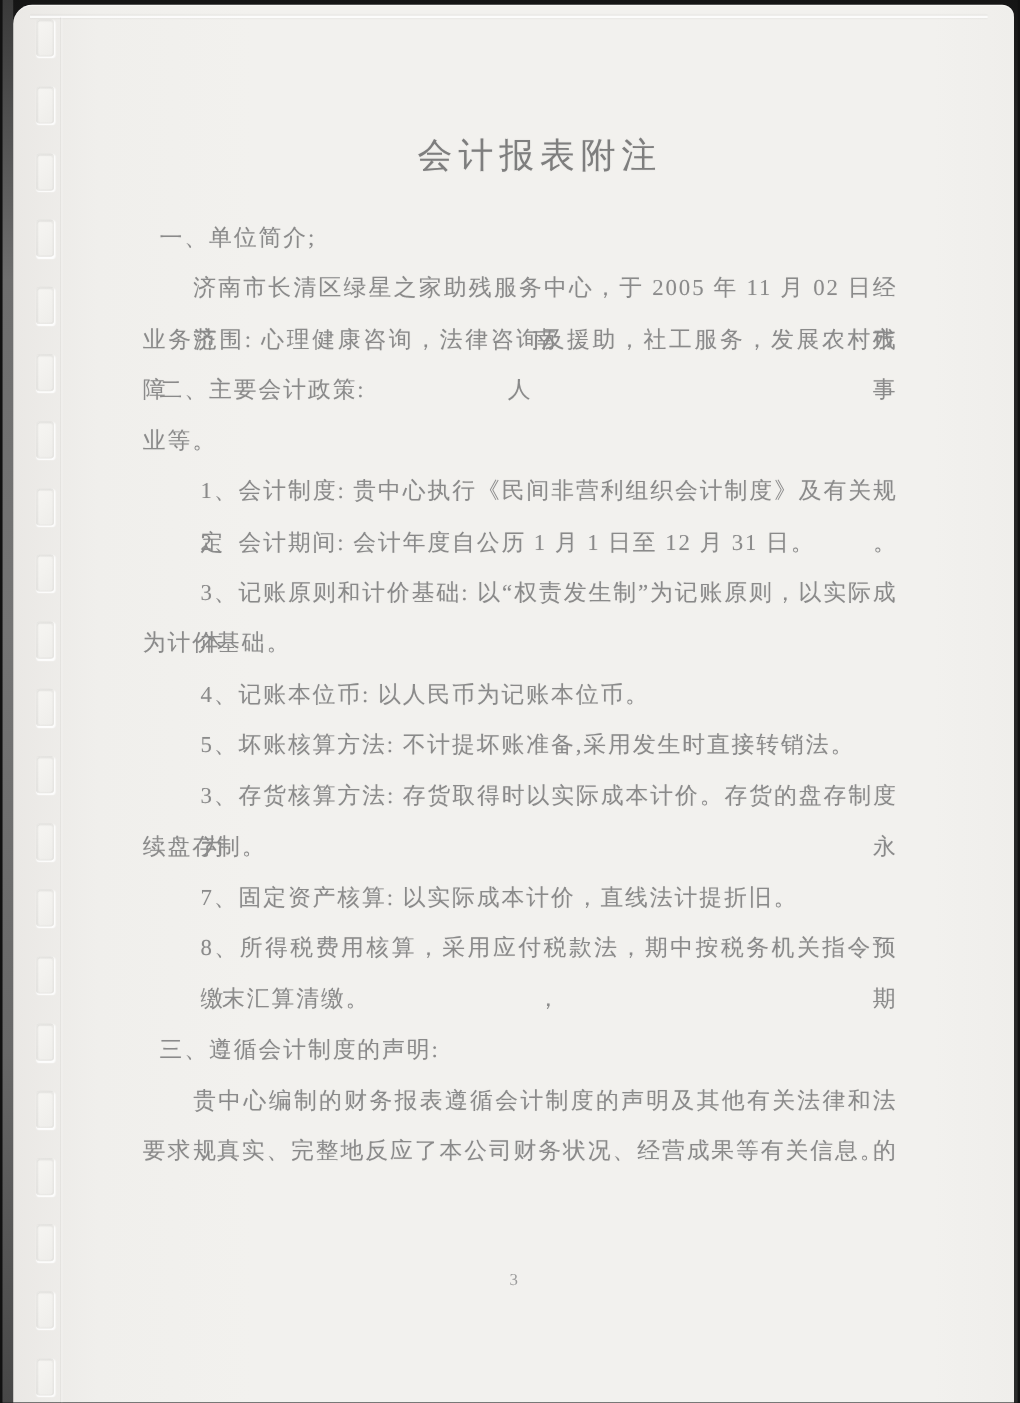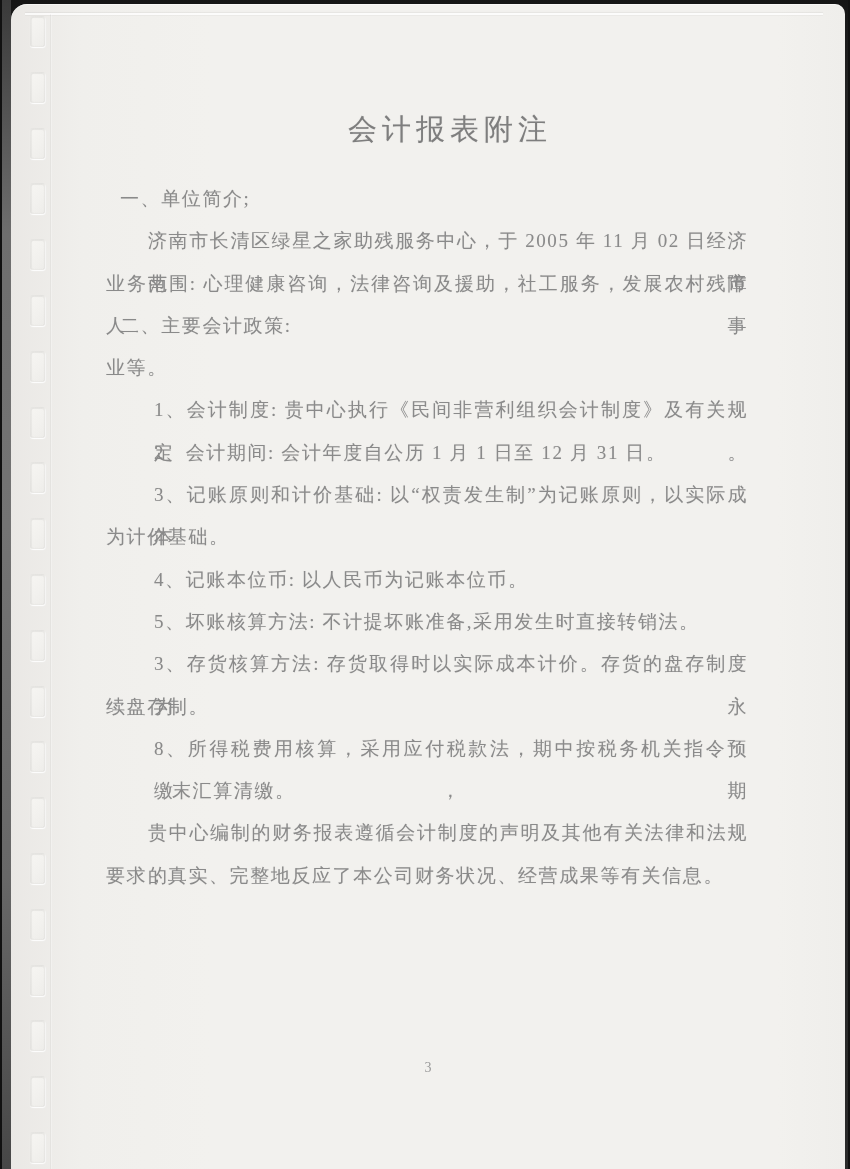--- a/index.html
+++ b/index.html
@@ -68,21 +68,21 @@
     text-align: center;
     font-size: 29px;
     font-weight: 500;
     letter-spacing: 5px;
     color: #7e7e7e;
     text-shadow: 0 0 1px rgba(120,120,120,0.25);
   }
 
   .body-lines {
     position: absolute;
-    left: 95px; right: 97px; top: 174px;
+    left: 108px; right: 97px; top: 174px;
     color: #8a8a8a;
   }
   .line {
     height: 42.3px;
     line-height: 42.3px;
     font-size: 19px;
     letter-spacing: 1.6px;
     text-shadow: 0 0 1px rgba(130,130,130,0.2);
   }
   .line.fill { text-align: justify; text-align-last: justify; }
@@ -143,21 +143,23 @@
         <div class="line heading">二、主要会计政策:</div>
         <div class="line flush">业等。</div>
         <div class="line item fill">1、会计制度: 贵中心执行《民间非营利组织会计制度》及有关规定。</div>
         <div class="line item">2、会计期间: 会计年度自公历 1 月 1 日至 12 月 31 日。</div>
         <div class="line item fill">3、记账原则和计价基础: 以“权责发生制”为记账原则，以实际成本</div>
         <div class="line flush">为计价基础。</div>
         <div class="line item">4、记账本位币: 以人民币为记账本位币。</div>
         <div class="line item">5、坏账核算方法: 不计提坏账准备,采用发生时直接转销法。</div>
         <div class="line item fill">3、存货核算方法: 存货取得时以实际成本计价。存货的盘存制度为永</div>
         <div class="line flush">续盘存制。</div>
+        <div class="line item">7、固定资产核算: 以实际成本计价，直线法计提折旧。</div>
         <div class="line item fill">8、所得税费用核算，采用应付税款法，期中按税务机关指令预缴，期</div>
         <div class="line itemcont">末汇算清缴。</div>
+        <div class="line heading">三、遵循会计制度的声明:</div>
         <div class="line para fill">贵中心编制的财务报表遵循会计制度的声明及其他有关法律和法规的</div>
         <div class="line flush">要求，真实、完整地反应了本公司财务状况、经营成果等有关信息。</div>
       </div>
 
     <div class="pageno">3</div>
   </div>
 </div>
 
 </body></html>

